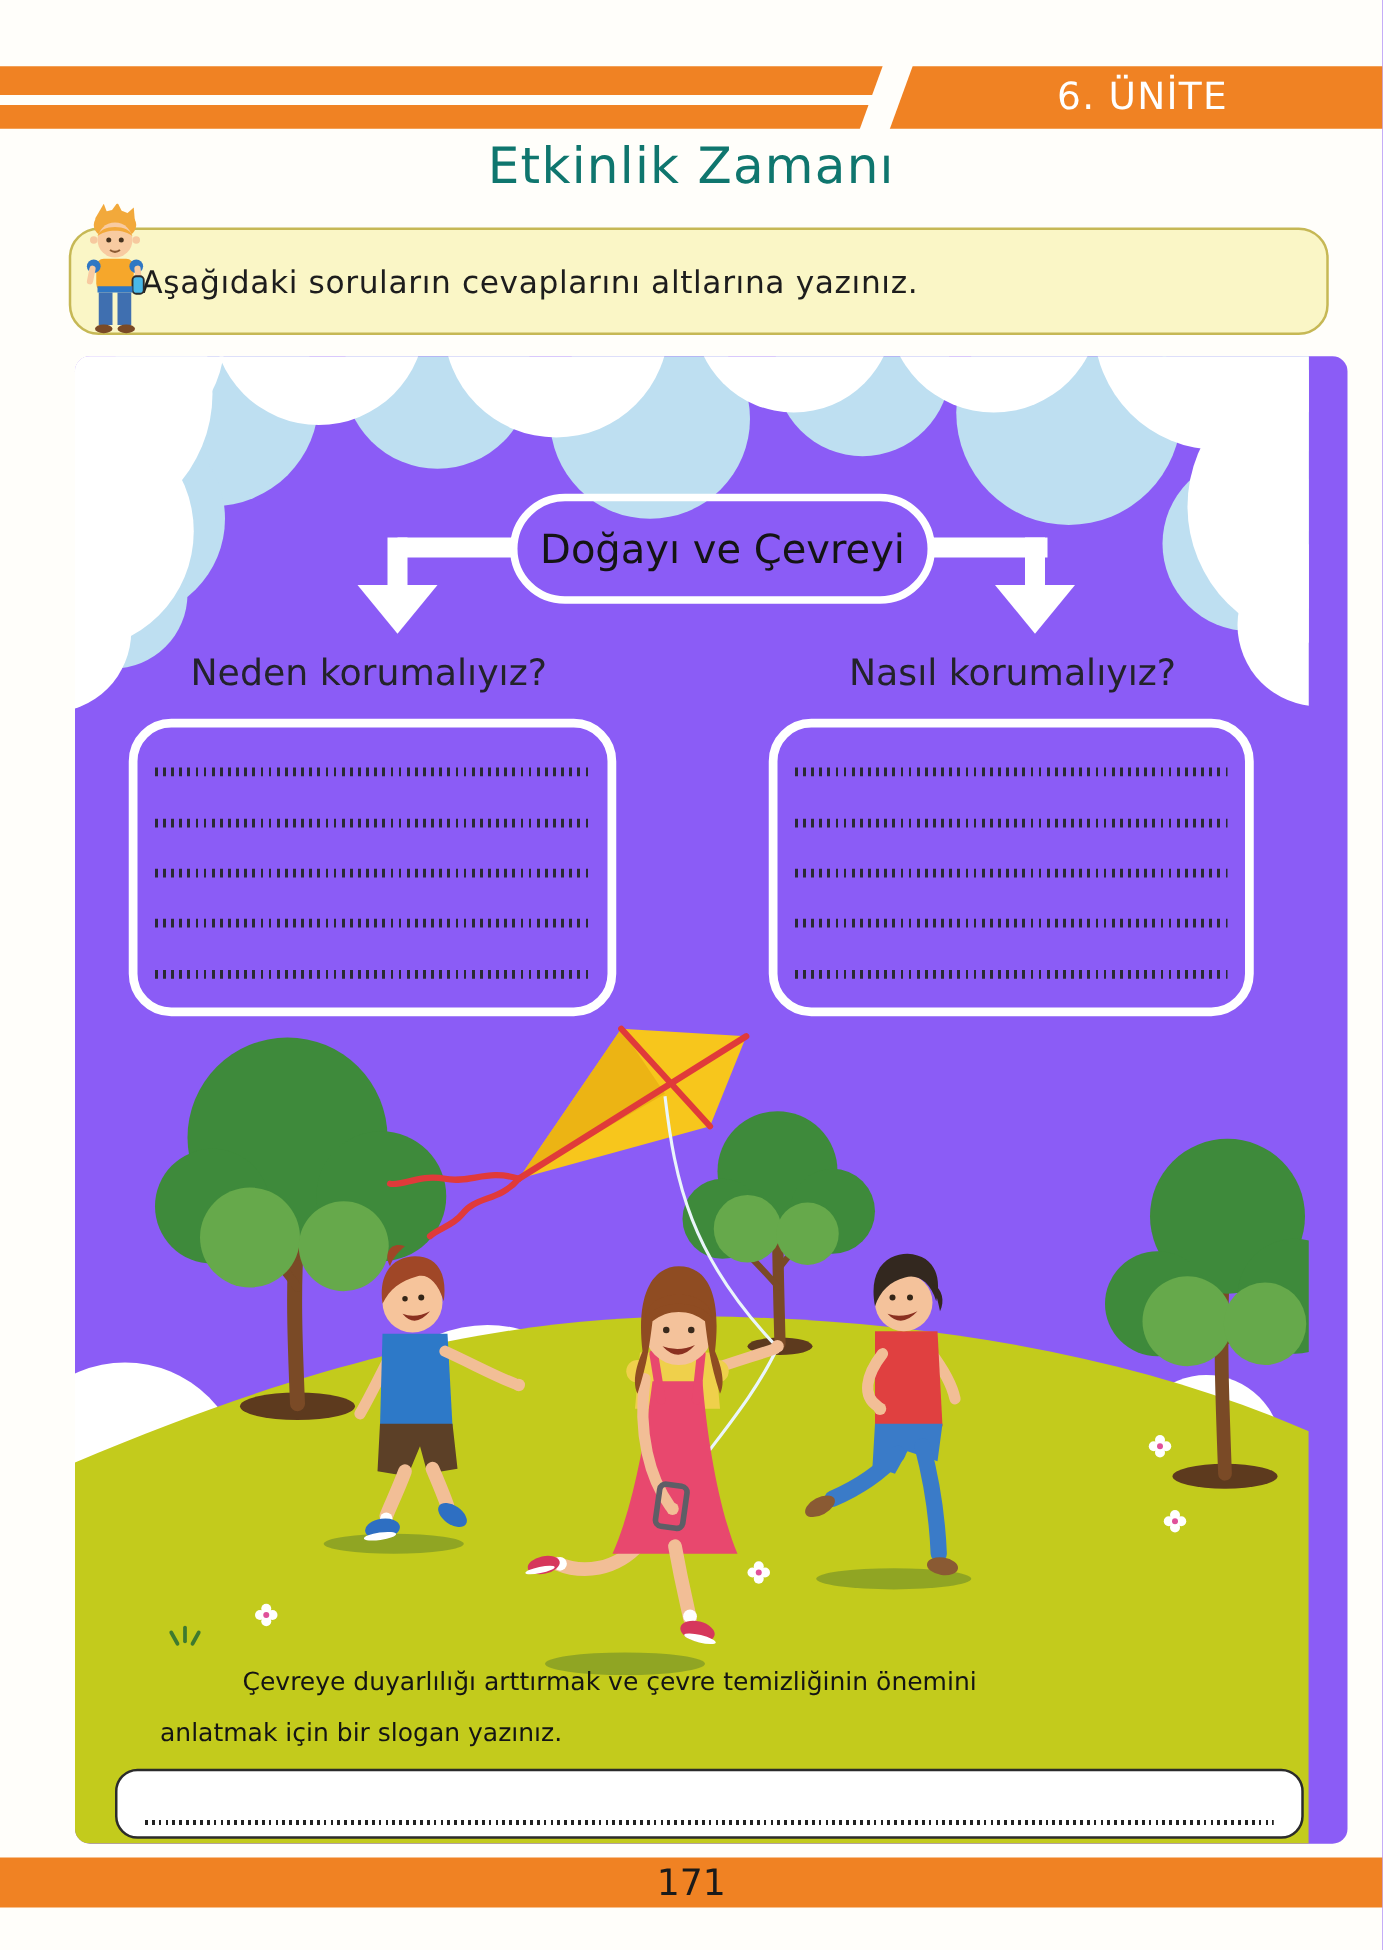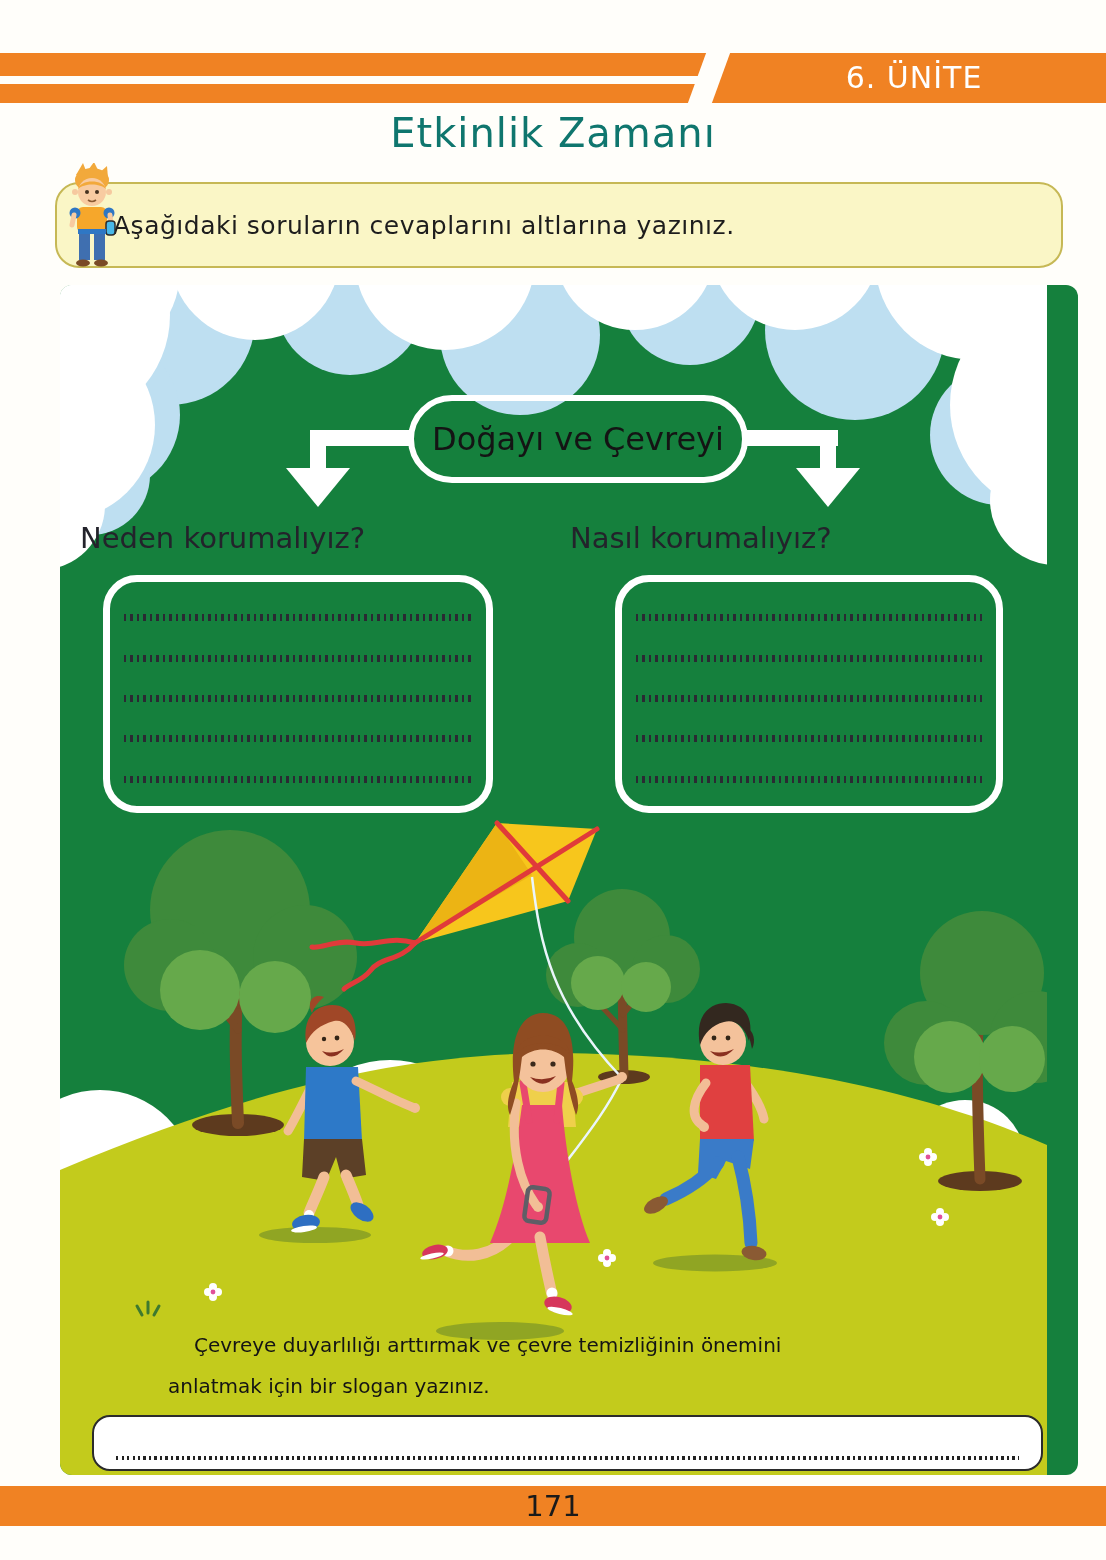--- a/index.html
+++ b/index.html
@@ -23,51 +23,51 @@
   .instruction-box{
     position:absolute;left:55px;top:182px;width:1008px;height:86px;box-sizing:border-box;
     background:#FAF6C6;border:2.5px solid #C6B855;border-radius:24px;
     display:flex;align-items:center;
   }
   .instruction-text{margin-left:56px;font-size:25px;color:#1d1d1d;letter-spacing:0.5px;}
   .mascot{position:absolute;left:58px;top:163px;width:70px;height:108px;z-index:3;}
   
   .scene{
     position:absolute;left:60px;top:285px;width:1018px;height:1190px;
-    background:#15803d;border-radius:12px;overflow:hidden;
+    background:#8b5cf6;border-radius:12px;overflow:hidden;
   }
   .scene svg.art{position:absolute;left:0;top:0;}
   .pill{
     position:absolute;left:348px;top:110px;width:340px;height:88px;box-sizing:border-box;
     border:6px solid #ffffff;border-radius:46px;display:flex;align-items:center;justify-content:center;
     font-size:32px;color:#141414;z-index:2;
   }
   .question-label{
-    position:absolute;top:236px;width:430px;text-align:left;
+    position:absolute;top:236px;width:430px;text-align:center;
     font-size:29px;color:#23232b;z-index:2;
   }
   .question-label.left{left:20px;}
-  .question-label.right{left:510px;}
+  .question-label.right{left:535px;}
   .answer-box{
     position:absolute;top:290px;height:238px;box-sizing:border-box;
     border:7px solid #ffffff;border-radius:34px;z-index:2;
   }
   .answer-box.left{left:43px;width:390px;}
   .answer-box.right{left:555px;width:388px;}
   .answer-line{
     position:absolute;left:14px;right:14px;height:7px;
     background:repeating-linear-gradient(90deg,#2A2A33 0 2.2px,transparent 2.2px 6.5px);
   }
   .al1{top:32px;} .al2{top:73px;} .al3{top:113px;} .al4{top:153px;} .al5{top:194px;}
   .slogan-prompt{
     position:absolute;left:68px;top:1040px;width:900px;z-index:2;
     font-size:20px;line-height:41px;color:#141414;
   }
   .slogan-prompt .line1{display:block;text-indent:66px;}
-  .slogan-prompt .line2{display:block;margin-left:40px;}
+  .slogan-prompt .line2{display:block;}
   .slogan-box{
     position:absolute;left:32px;top:1130px;width:951px;height:56px;box-sizing:border-box;
     background:#ffffff;border:2px solid #2b2b2b;border-radius:18px;z-index:2;
   }
   .slogan-line{
     position:absolute;left:22px;right:22px;bottom:9px;height:4px;
     background:repeating-linear-gradient(90deg,#222 0 2.2px,transparent 2.2px 5.5px);
   }
   
   .footer-band{position:absolute;left:0;top:1486px;width:1106px;height:40px;background:#F08223;}

